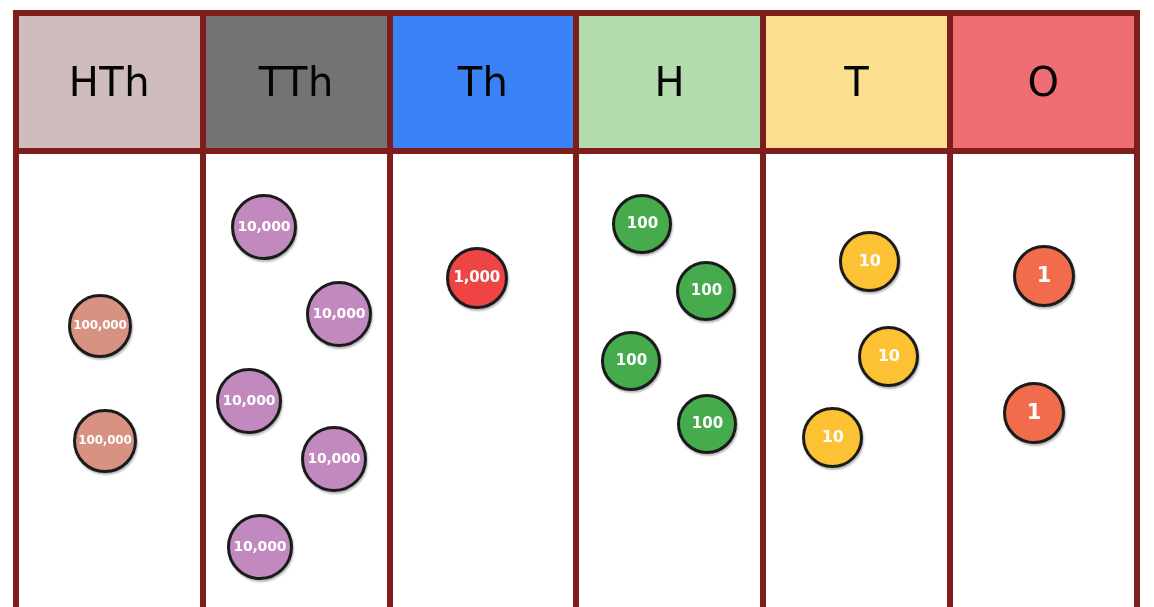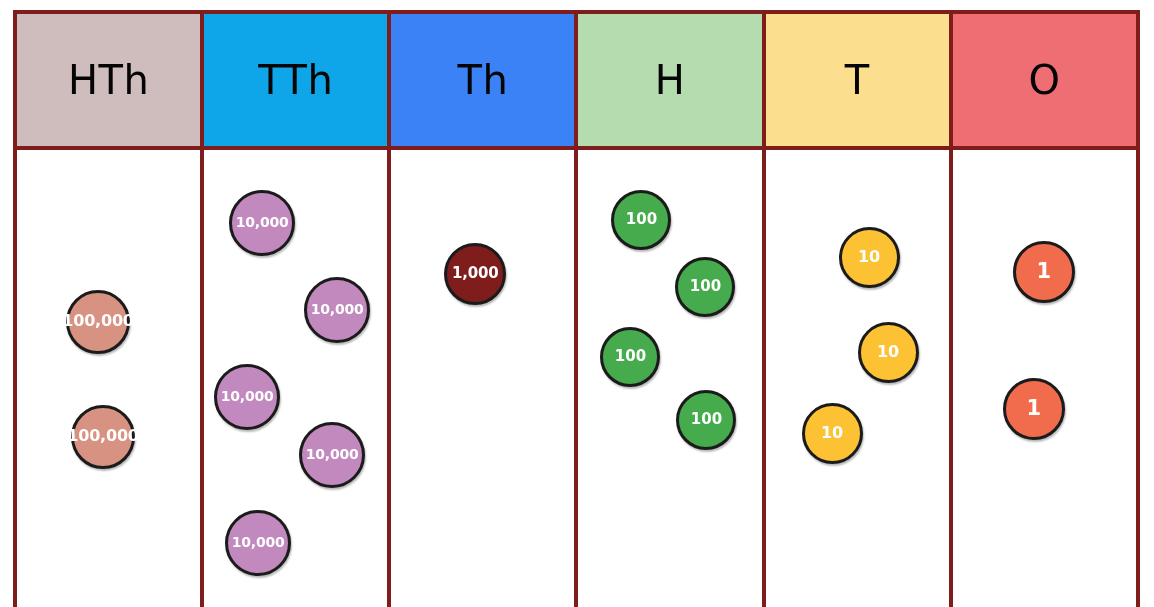--- a/index.html
+++ b/index.html
@@ -25,21 +25,21 @@
 
   .pv-table {
     width: 100%;
     height: 100%;
     border-collapse: collapse;
     table-layout: fixed;
   }
 
   .pv-table td,
   .pv-table th {
-    border: 4px solid #7f1d1d;
+    border: 6px solid #7f1d1d;
     padding: 16px;
     margin: 0;
   }
 
   .pv-header-cell {
     height: 100px;
     text-align: center;
     vertical-align: middle;
     font-weight: 400;
     font-size: 40px;
@@ -79,36 +79,36 @@
     user-select: none;
   }
 
   .counter-label {
     display: block;
     transform: translateY(-1px);
     white-space: nowrap;
   }
 
   
-  .size-hth .counter-label { font-size: 16px; letter-spacing: -0.2px; }
+  .size-hth .counter-label { font-size: 12px; letter-spacing: -0.2px; }
   .size-tth .counter-label { font-size: 14px; letter-spacing: -0.2px; }
   .size-th  .counter-label { font-size: 15px; letter-spacing: -0.2px; }
   .size-h   .counter-label { font-size: 15px; }
   .size-t   .counter-label { font-size: 16px; }
   .size-o   .counter-label { font-size: 21px; }
 </style>
 </head>
 <body>
 
 <div id="chart-root">
   <table class="pv-table">
     <thead>
       <tr id="header-row">
           <th class="pv-header-cell" style="background: rgb(207, 188, 188);"><span>HTh</span></th>
-          <th class="pv-header-cell" style="background: #0ea5e9; border-radius: 8px;"><span>TTh</span></th>
+          <th class="pv-header-cell" style="background: #737373; border-radius: 8px;"><span>TTh</span></th>
           <th class="pv-header-cell" style="background: #3b82f6;"><span>Th</span></th>
           <th class="pv-header-cell" style="background: rgb(181, 220, 174);"><span>H</span></th>
           <th class="pv-header-cell" style="background: rgb(251, 223, 142);"><span>T</span></th>
           <th class="pv-header-cell" style="background: rgb(239, 110, 115);"><span>O</span></th>
         </tr>
     </thead>
     <tbody>
       <tr id="body-row">
           <td class="pv-body-cell">
             <div class="counter-layer">
@@ -134,21 +134,21 @@
               <div class="counter size-tth" style="left: 95px; top: 272px; width: 66px; height: 66px; background: rgb(193, 137, 190);">
                 <span class="counter-label">10,000</span>
               </div>
               <div class="counter size-tth" style="left: 21px; top: 360px; width: 66px; height: 66px; background: rgb(193, 137, 190);">
                 <span class="counter-label">10,000</span>
               </div>
             </div>
           </td>
           <td class="pv-body-cell">
             <div class="counter-layer">
-              <div class="counter size-th" style="left: 53px; top: 93px; width: 62px; height: 62px; background: #7f1d1d;">
+              <div class="counter size-th" style="left: 53px; top: 93px; width: 62px; height: 62px; background: #ef4444;">
                 <span class="counter-label">1,000</span>
               </div>
             </div>
           </td>
           <td class="pv-body-cell">
             <div class="counter-layer">
               <div class="counter size-h" style="left: 33px; top: 40px; width: 60px; height: 60px; background: rgb(69, 171, 76);">
                 <span class="counter-label">100</span>
               </div>
               <div class="counter size-h" style="left: 97px; top: 107px; width: 60px; height: 60px; background: rgb(69, 171, 76);">

